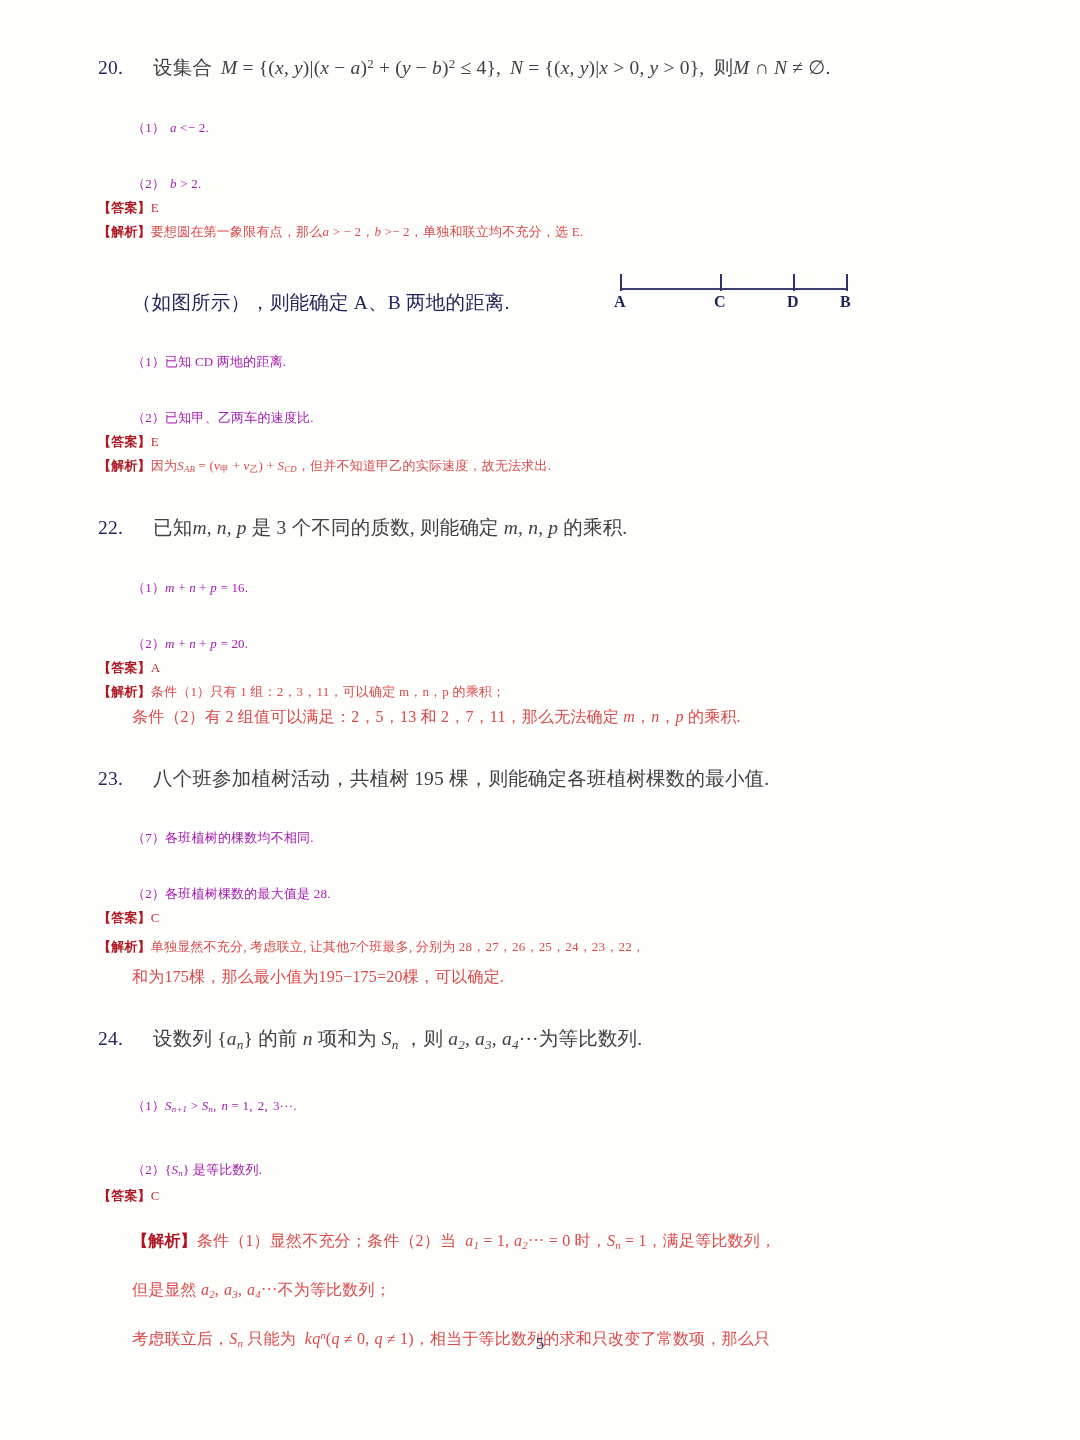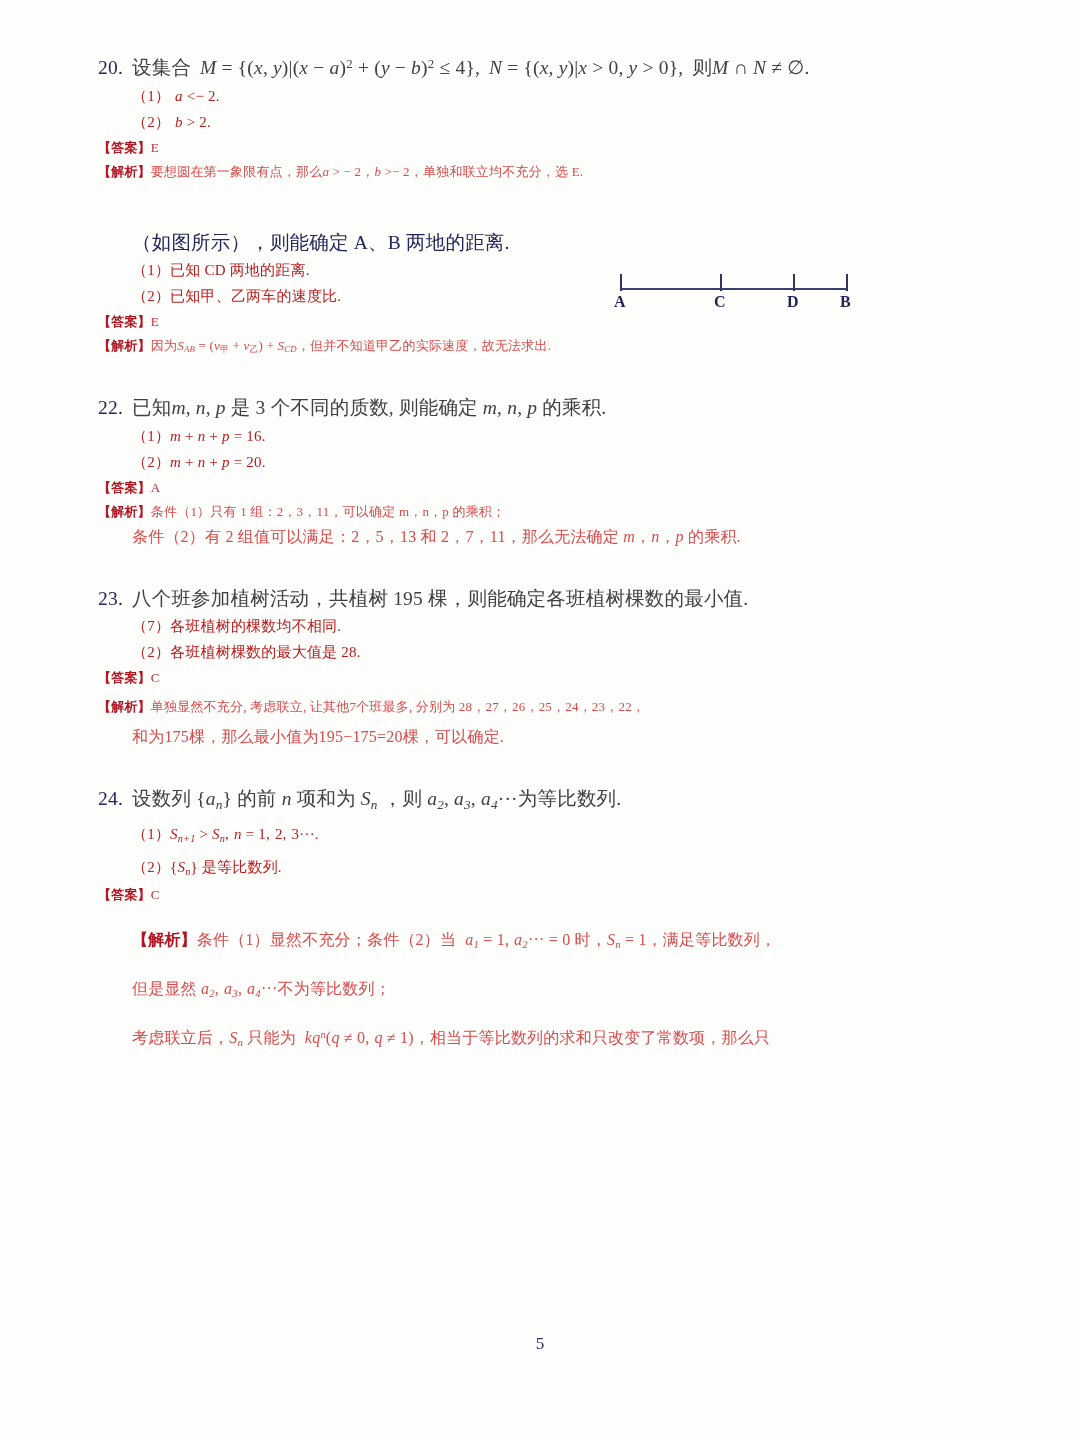--- a/index.html
+++ b/index.html
@@ -26,20 +26,21 @@
 
   
   .q-block {
     position: relative;
   }
   .line {
     font-size: 19.5px;
     line-height: 1.0;
     letter-spacing: 0.2px;
     white-space: nowrap;
+    gap: 21px;
   }
   .stem {
     display: flex;
     align-items: baseline;
   }
   .q-num {
     width: 34px;
     flex: 0 0 34px;
     font-size: 19.5px;
     color: #23265c;
@@ -48,22 +49,23 @@
     font-size: 19.5px;
     color: #404040;
   }
   .stem-cont {
     margin-left: 34px;
     font-size: 19.5px;
     color: #23265c;
   }
   .cond {
     margin-left: 34px;
-    font-size: 15px;
-    color: #b91c1c;
+    font-size: 13px;
+    color: #a21caf;
+    margin-top: 32px;
   }
   .ans, .exp {
     color: #d94a4a;
     font-size: 13px;
   }
   .exp-cont {
     color: #d94a4a;
     font-size: 16px;
     margin-left: 34px;
   }

